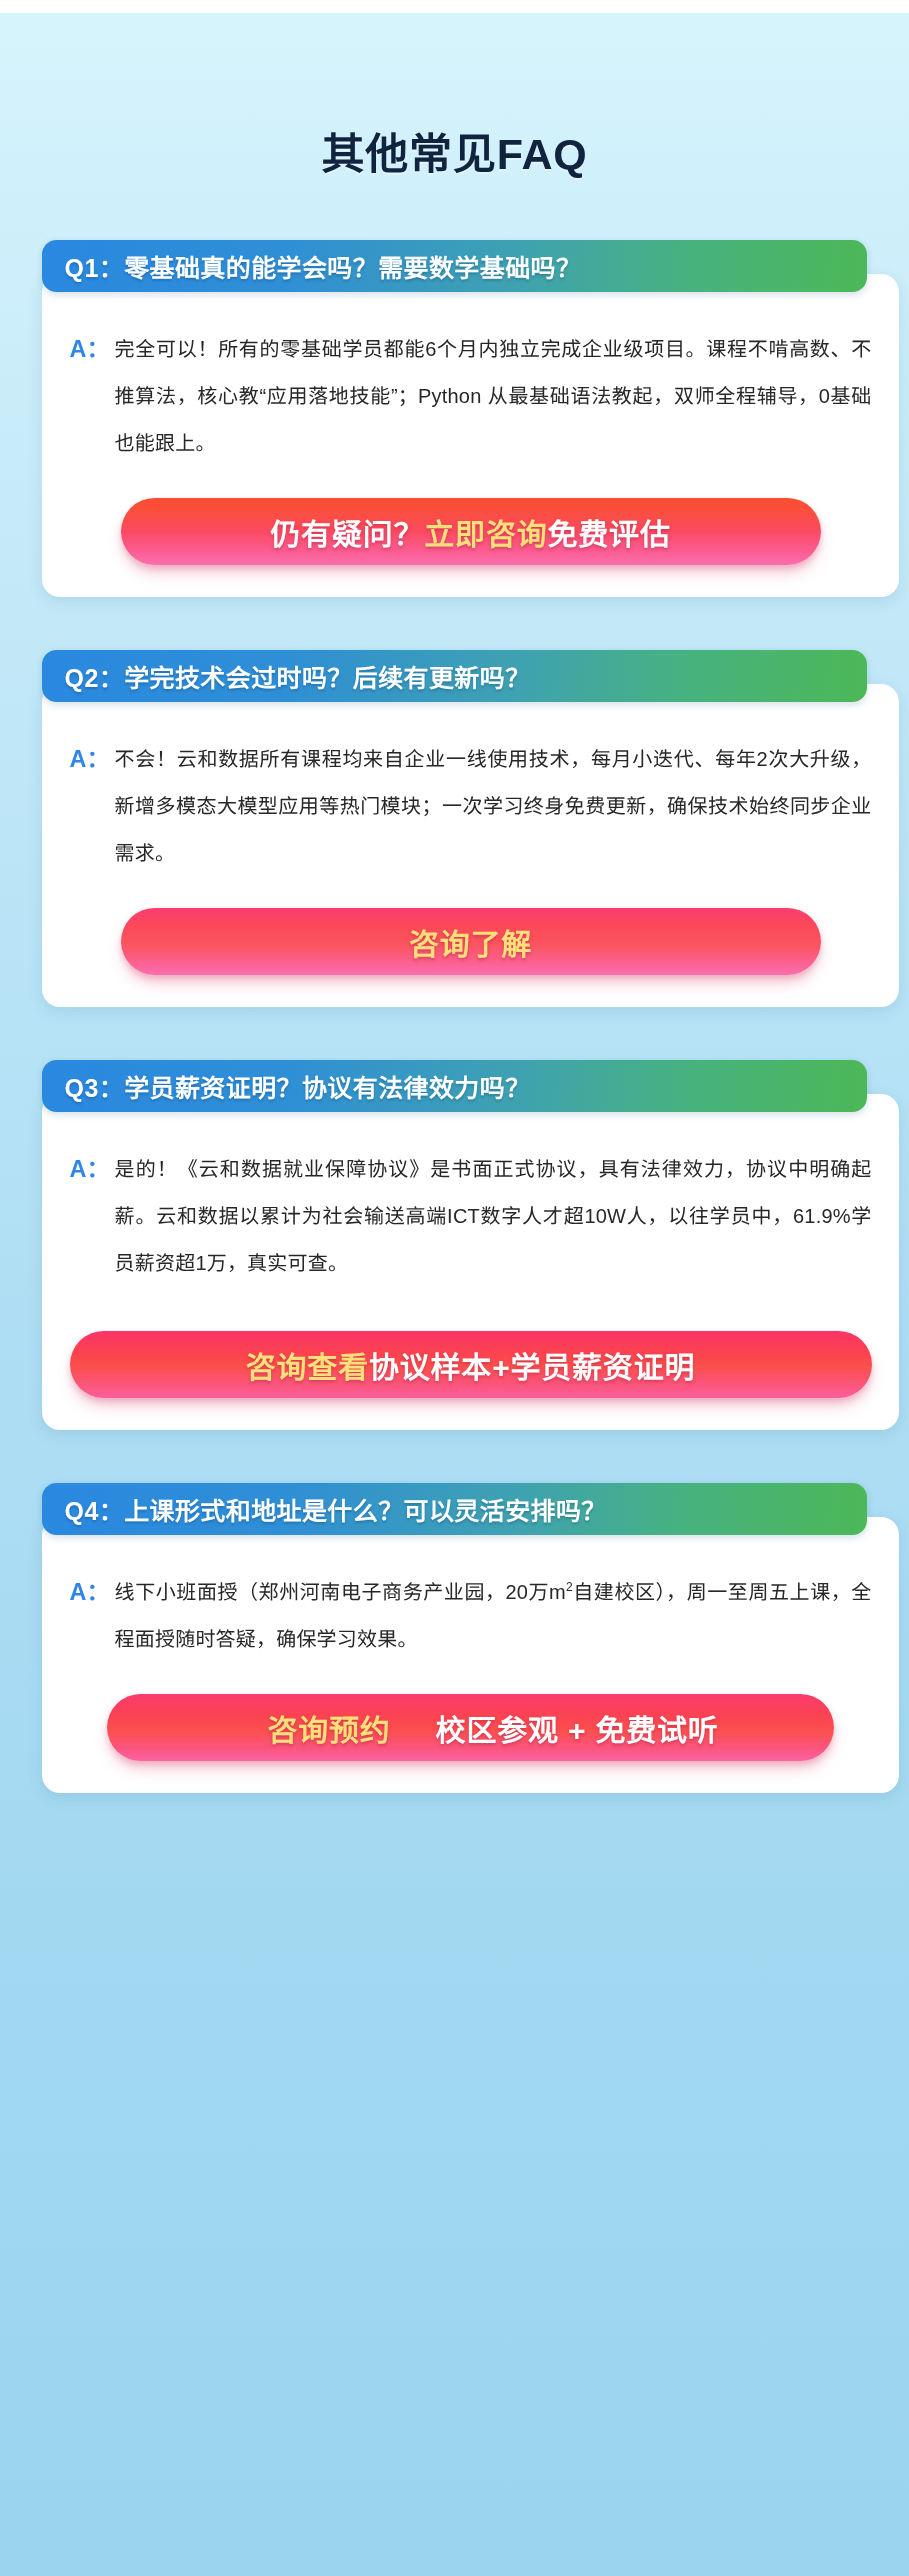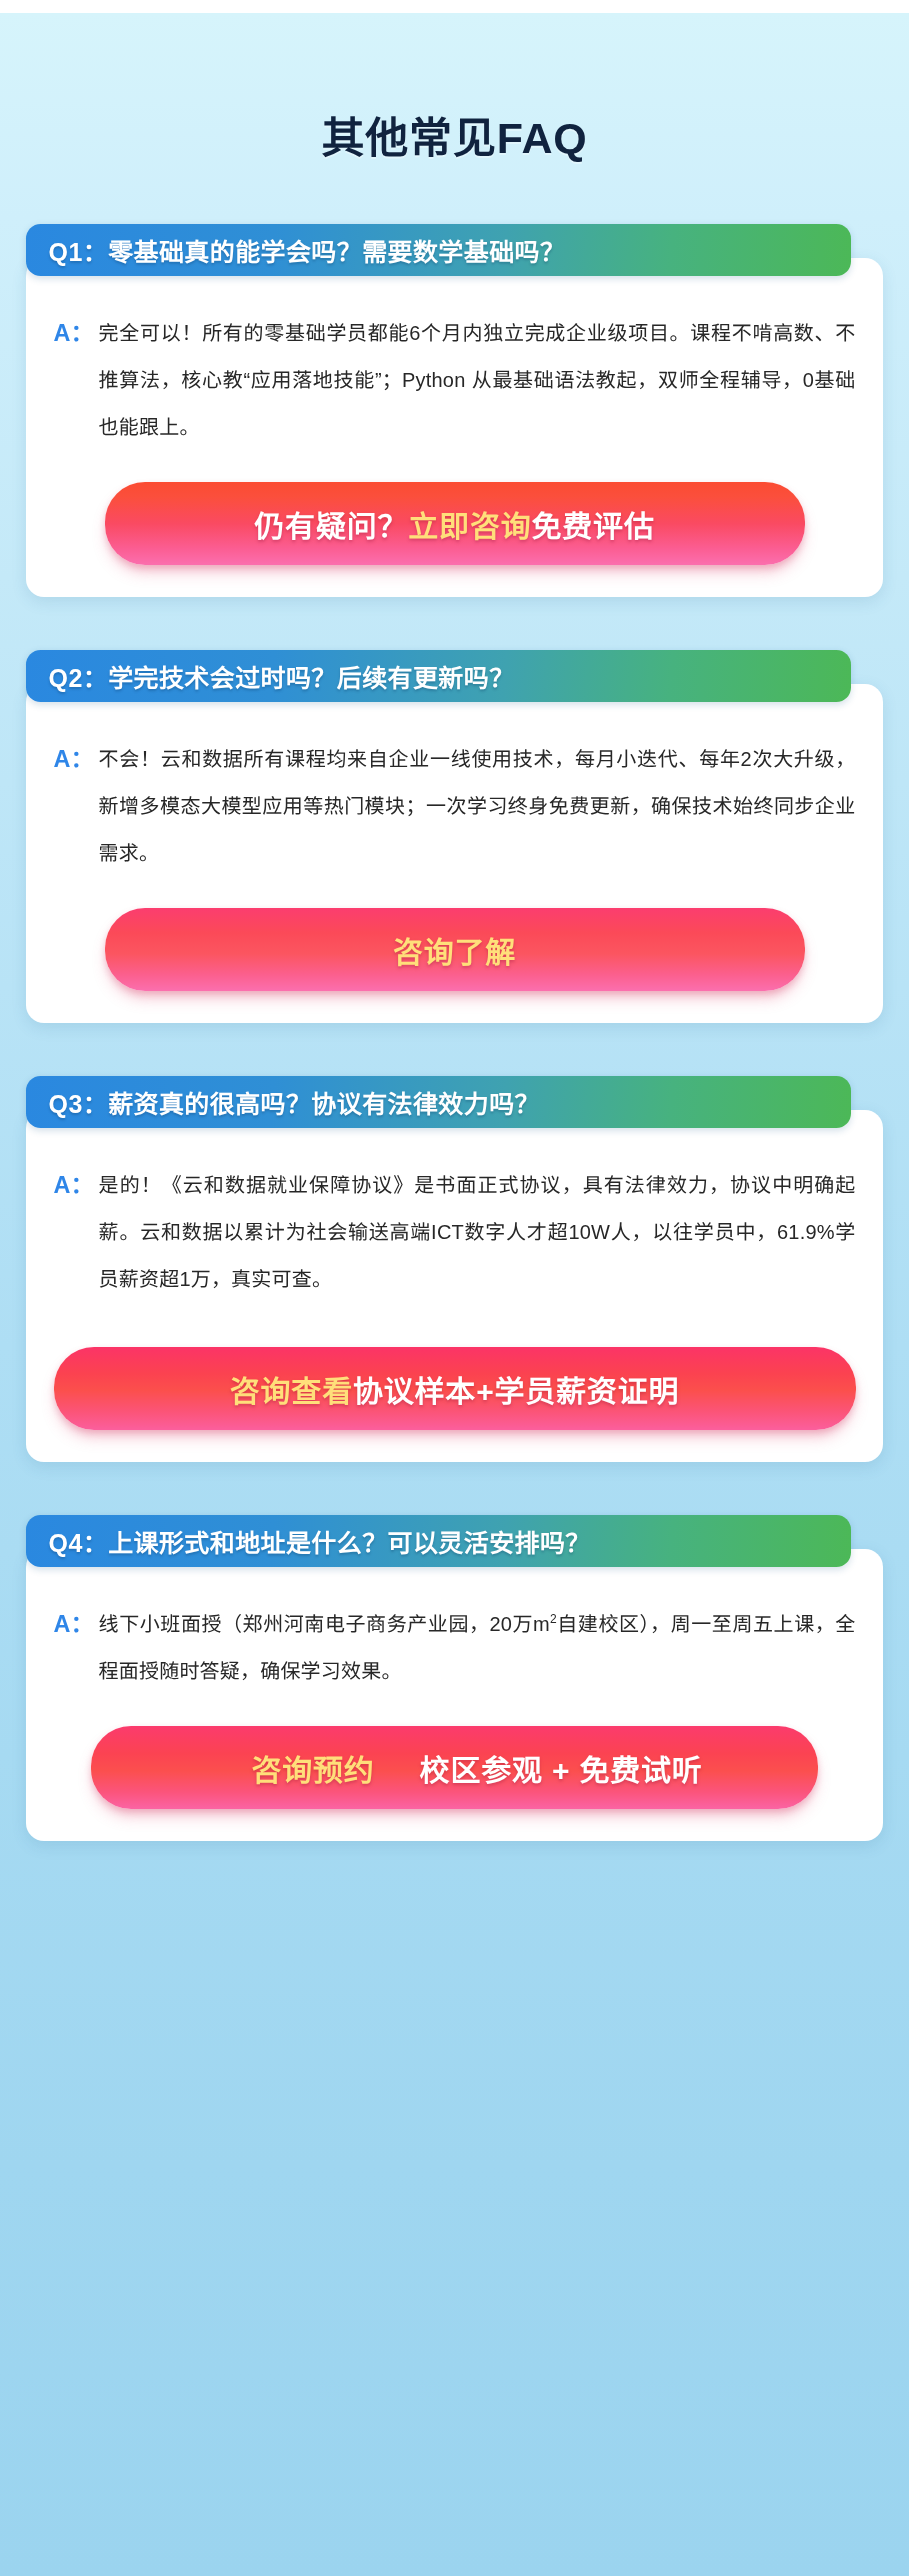--- a/index.html
+++ b/index.html
@@ -31,21 +31,21 @@
        #c4e9f8 22%,
        #b8e3f6 38%,
        #aedef4 52%,
        #a6daf2 68%,
        #9fd6f0 84%,
        #9bd4ef 100%);
   }
   #content {
     position:relative;
     z-index:2;
-    padding:0;
+    padding:16px;
   }
 
   
   .page-title {
     text-align:center;
     color:#10233f;
     font-size:43px;
     font-weight:bold;
     letter-spacing:0.8px;
     padding-top:115px;
@@ -120,21 +120,21 @@
   .cta-wrap {
     display:flex;
     justify-content:center;
     margin-top:31px;
   }
   .cta {
     position:relative;
     display:flex;
     align-items:center;
     justify-content:center;
-    height:83px;
+    height:67px;
     border-radius:40px;
     border:none;
     cursor:pointer;
     box-shadow:0 9.7px 14.5px -3.2px rgba(225,70,110,.34),
                0 3.2px 6.5px rgba(200,60,100,.22);
     white-space:nowrap;
     overflow:hidden;
   }
   .cta .label {
     font-size:30px;
@@ -193,21 +193,21 @@
           <button class="cta v2">
             <span class="label wh"></span>
               <span class="label hl">咨询了解</span>
           </button>
         </div>
       </div>
     </div>
 
     <div class="faq-block rest">
       <div class="q-header">
-        <span class="q-header-text">Q3：薪资真的很高吗？协议有法律效力吗？</span>
+        <span class="q-header-text">Q3：学员薪资证明？协议有法律效力吗？</span>
       </div>
       <div class="a-card">
         <div class="a-row">
           <span class="a-label">A：</span>
           <span class="a-text">是的！《云和数据就业保障协议》是书面正式协议，具有法律效力，协议中明确起薪。云和数据以累计为社会输送高端ICT数字人才超10W人，以往学员中，61.9%学员薪资超1万，真实可查。</span>
         </div>
         <div class="cta-wrap">
           <button class="cta v3">
             <span class="label wh"></span>
               <span class="label hl">咨询查看</span>

